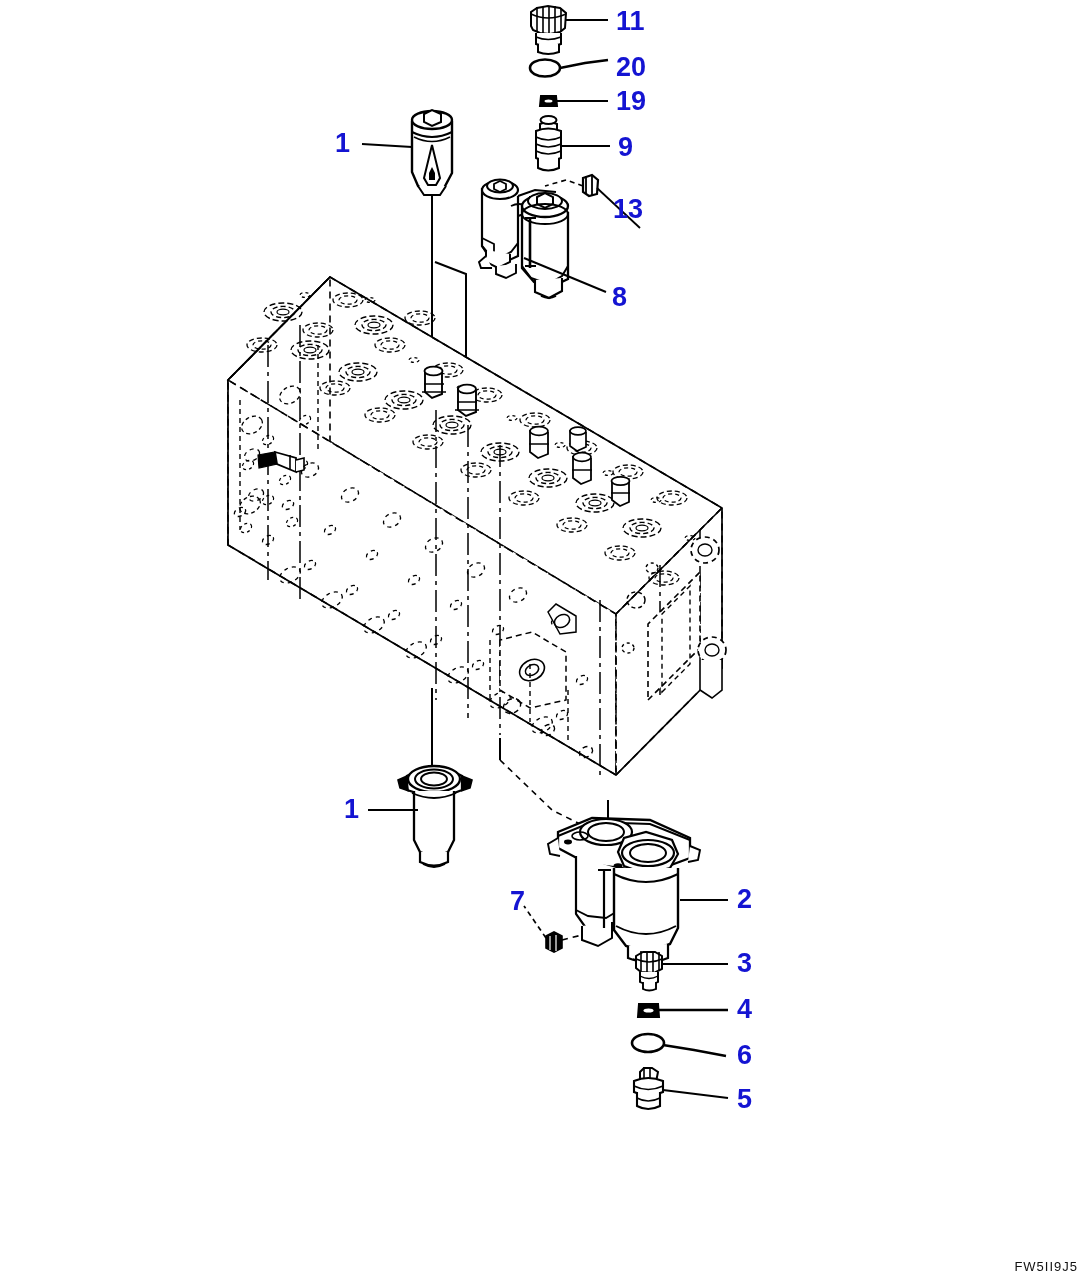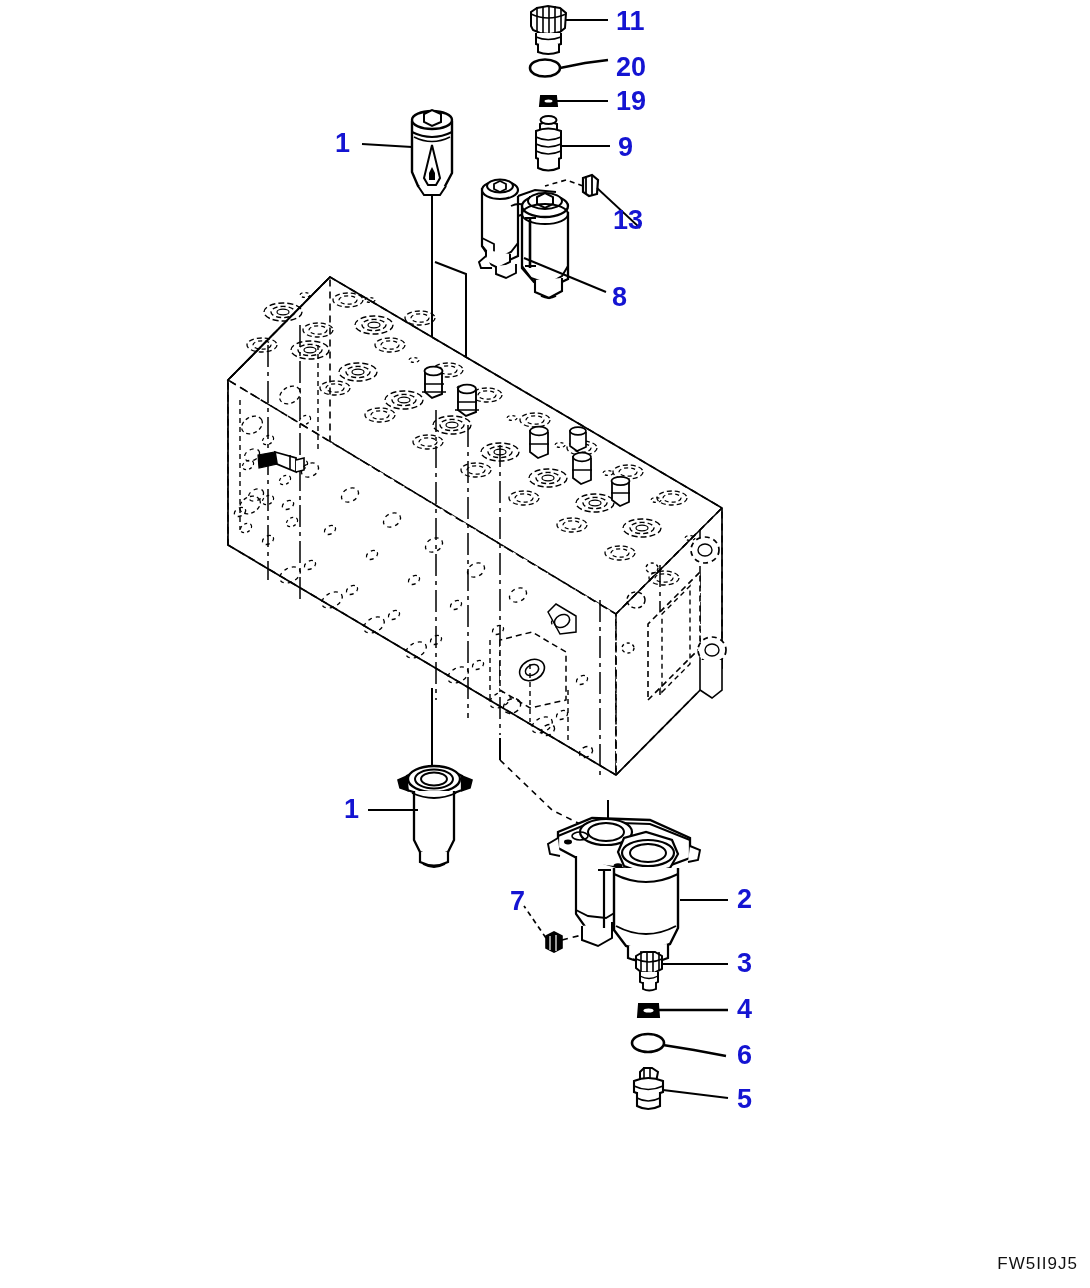--- a/index.html
+++ b/index.html
@@ -34,21 +34,21 @@
     letter-spacing: 0px;
     user-select: none;
     white-space: nowrap;
   }
   #drawing-number {
     position: absolute;
     right: 12px;
     bottom: 14px;
     color: #111111;
     font-family: "Liberation Sans", sans-serif;
-    font-size: 17px;
+    font-size: 13px;
     letter-spacing: 1px;
     white-space: nowrap;
   }
 </style>
 </head>
 <body>
 
 <div id="page">
 
   <svg id="diagram" viewBox="0 0 1090 1288">
@@ -470,21 +470,21 @@
       <path d="M637 1098 Q648 1104 660 1098" fill="none" stroke="#000" stroke-width="1.5"></path>
       <line x1="663" y1="1090" x2="728" y2="1098" stroke="#000" stroke-width="2.2"></line>
     </g>
 
   </svg>
 
   <div class="callout" style="left:616px; top:8px;">11</div>
   <div class="callout" style="left:616px; top:54px;">20</div>
   <div class="callout" style="left:616px; top:88px;">19</div>
   <div class="callout" style="left:618px; top:134px;">9</div>
-  <div class="callout" style="left:613px; top:207px;">13</div>
+  <div class="callout" style="left:613px; top:196px;">13</div>
   <div class="callout" style="left:612px; top:284px;">8</div>
   <div class="callout" style="left:335px; top:130px;">1</div>
   <div class="callout" style="left:344px; top:796px;">1</div>
   <div class="callout" style="left:510px; top:888px;">7</div>
   <div class="callout" style="left:737px; top:886px;">2</div>
   <div class="callout" style="left:737px; top:950px;">3</div>
   <div class="callout" style="left:737px; top:996px;">4</div>
   <div class="callout" style="left:737px; top:1042px;">6</div>
   <div class="callout" style="left:737px; top:1086px;">5</div>
 

